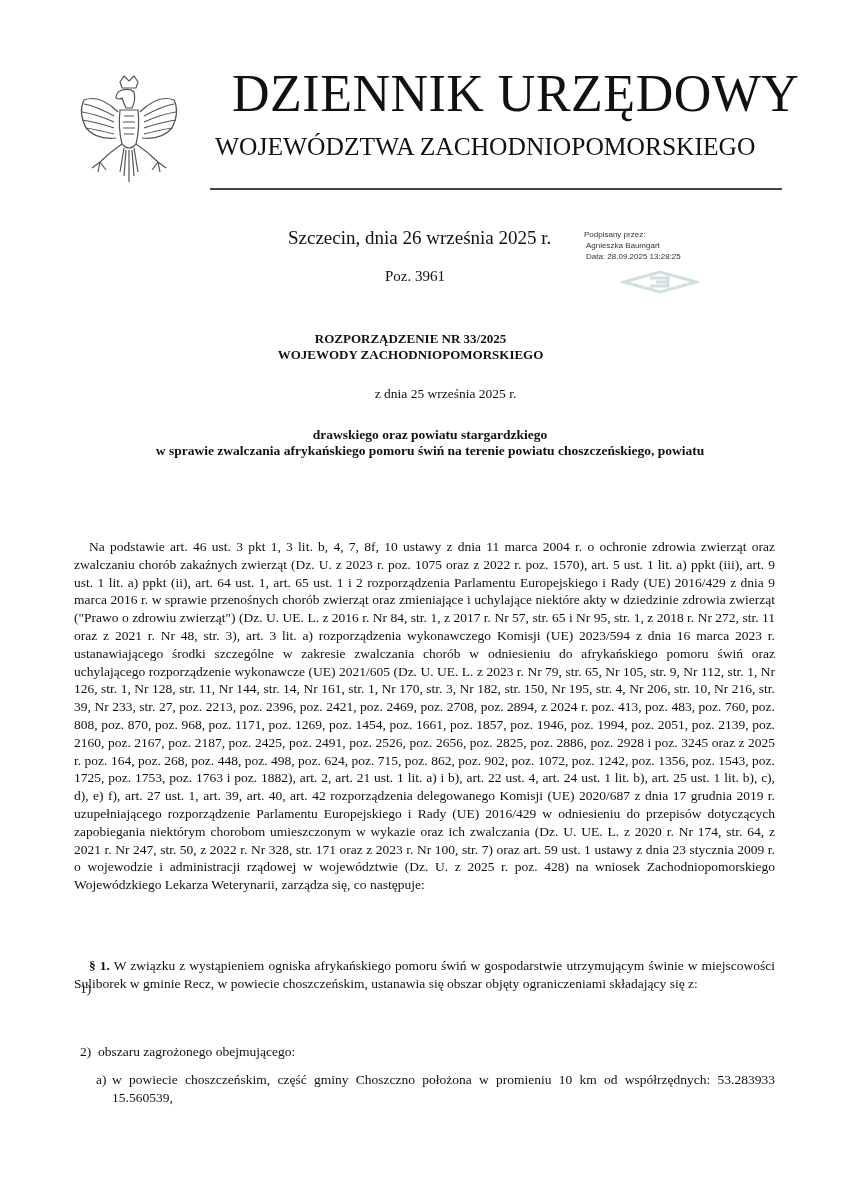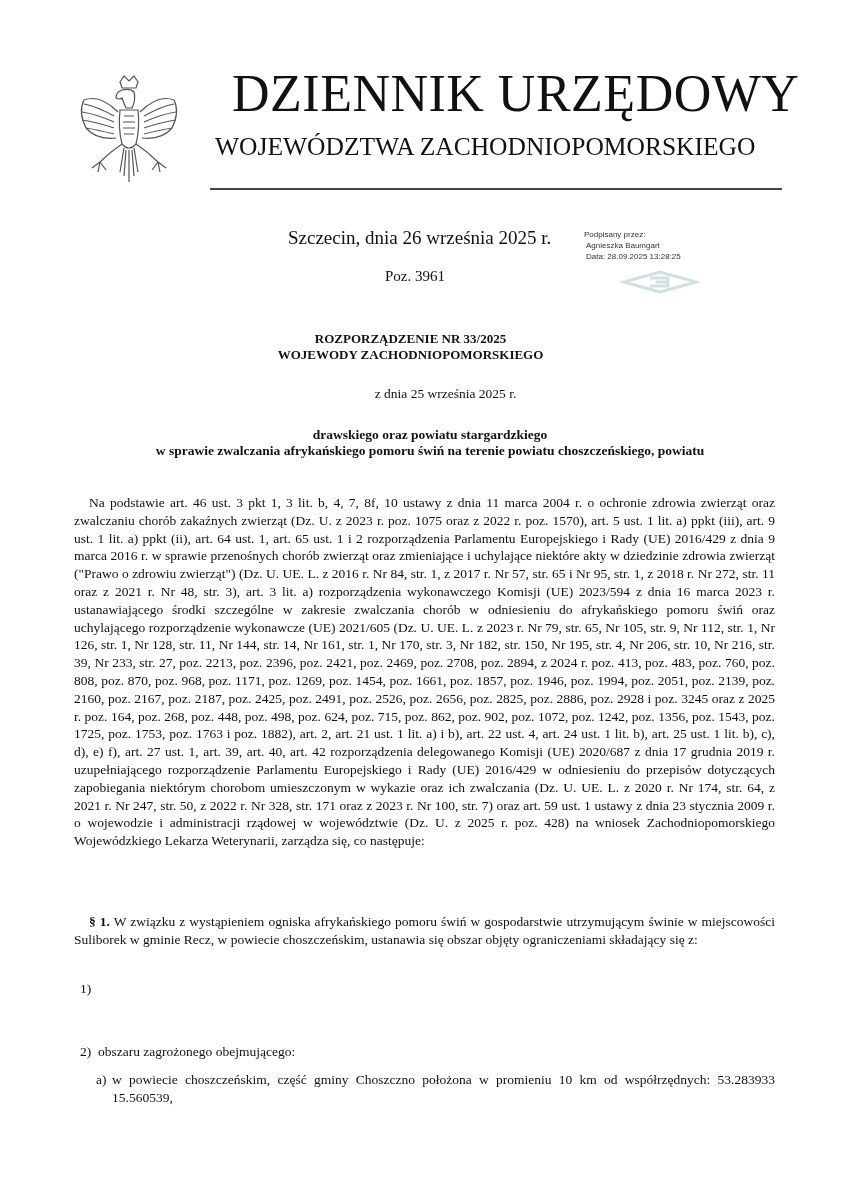--- a/index.html
+++ b/index.html
@@ -12,21 +12,21 @@
   .masthead-rule { position: absolute; left: 210px; top: 188px; width: 572px; height: 2px; background: #444; }
   .place-date { position: absolute; left: 288px; top: 226px; font-size: 19px; line-height: 24px; white-space: nowrap; }
   .poz { position: absolute; left: 385px; top: 264px; font-size: 15px; line-height: 24px; white-space: nowrap; }
   .sig { position: absolute; left: 584px; top: 229px; font-family: "Liberation Sans", sans-serif; font-size: 8px; line-height: 11px; color: #333; }
   .sig div { white-space: nowrap; }
   .sig .ind { padding-left: 2px; }
   .sig-logo { position: absolute; left: 620px; top: 270px; width: 80px; height: 24px; }
   .act-title { position: absolute; left: 0; width: 821px; top: 331px; text-align: center; font-weight: bold; font-size: 13px; line-height: 16px; }
   .act-date { position: absolute; left: 0; width: 849px; top: 386px; text-align: center; font-size: 13.5px; line-height: 16px; padding-left: 21px; }
   .act-subject { position: absolute; left: 100px; width: 660px; top: 427px; text-align: center; font-weight: bold; font-size: 13.5px; line-height: 16px; }
-  .body-text { position: absolute; left: 74px; width: 701px; font-size: 13.5px; line-height: 17.8px; text-align: justify; }
+  .body-text { position: absolute; left: 74px; width: 701px; font-size: 13.5px; line-height: 17.8px; text-align: justify; margin-top: 44px; }
   .p1 { top: 494px; text-indent: 15px; }
   .p2 { top: 913px; text-indent: 15px; font-family: Liberation Serif, serif; }
   .p2 .sect { font-weight: bold; }
   .list { position: absolute; left: 80px; width: 695px; font-size: 13.5px; line-height: 17.8px; text-align: justify; }
   .li { position: relative; padding-left: 18px; }
   .li .num { position: absolute; left: 0; top: 0; }
   .l1 { top: 980px; }
   .l2 { top: 1043px; }
   .l2a { position: absolute; left: 96px; width: 679px; top: 1071px; font-size: 13.5px; line-height: 17.8px; text-align: justify; }
   .l2a .li { padding-left: 16px; }

